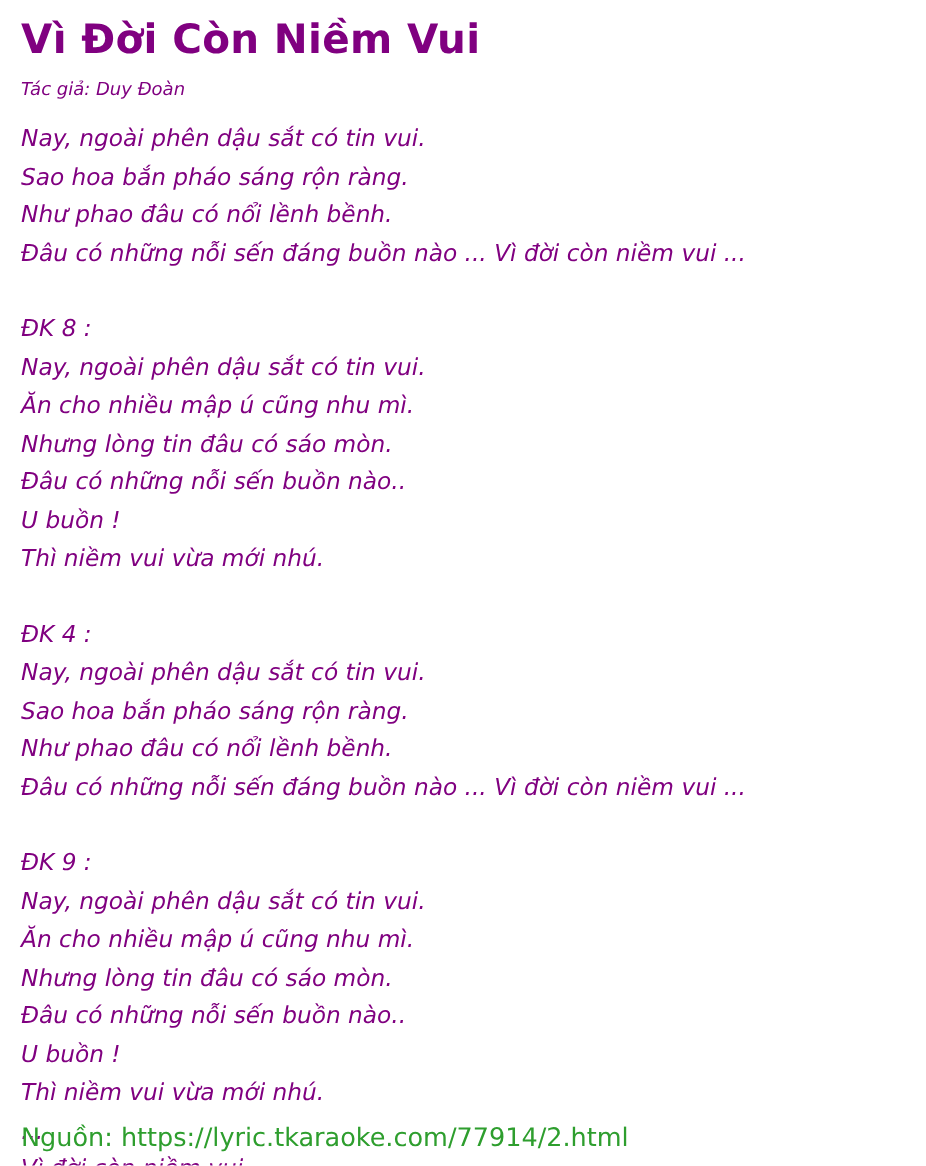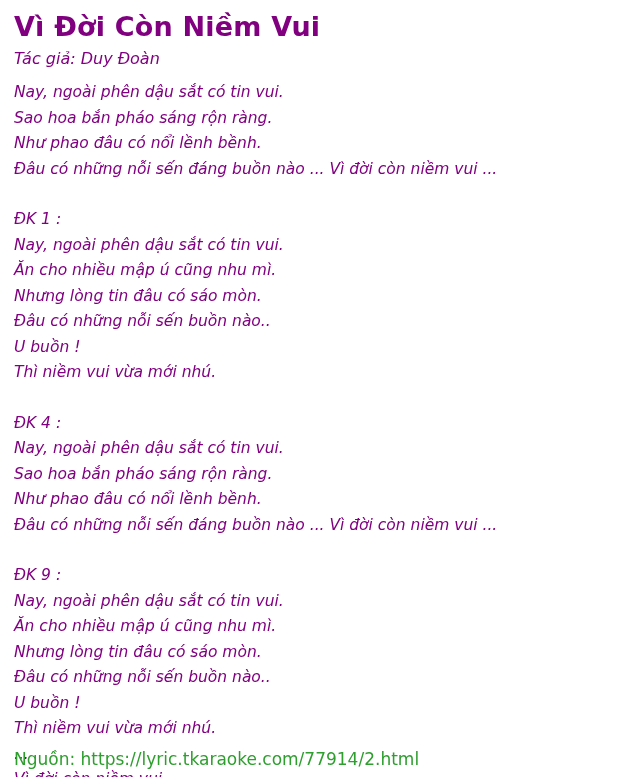--- a/index.html
+++ b/index.html
@@ -25,21 +25,21 @@
     font-family: "DejaVu Sans", sans-serif;
     font-weight: bold;
     font-size: 27px;
     line-height: 34px;
     margin: 0 0 2px 0;
     letter-spacing: 0.2px;
   }
   .author {
     color: #800080;
     font-style: italic;
-    font-size: 16px;
+    font-size: 12px;
     line-height: 22px;
     margin: 4px 0 10px 0;
   }
   .lyrics {
     color: #800080;
     font-size: 15.5px;
     line-height: 25.5px;
   }
   .lyric-line {
     white-space: pre-wrap;
@@ -73,21 +73,21 @@
   <h1 class="song-title">Vì Đời Còn Niềm Vui</h1>
 
   <div class="author">Tác giả: Duy Đoàn</div>
 
   <div class="lyrics">
     <div class="lyric-line">Nay, ngoài phên dậu sắt có tin vui.</div>
     <div class="lyric-line">Sao hoa bắn pháo sáng rộn ràng.</div>
     <div class="lyric-line">Như phao đâu có nổi lềnh bềnh.</div>
     <div class="lyric-line">Đâu có những nỗi sến đáng buồn nào ... Vì đời còn niềm vui ...</div>
     <div class="lyric-line blank"></div>
-    <div class="lyric-line">ĐK 1 :</div>
+    <div class="lyric-line">ĐK 8 :</div>
     <div class="lyric-line">Nay, ngoài phên dậu sắt có tin vui.</div>
     <div class="lyric-line">Ăn cho nhiều mập ú cũng nhu mì.</div>
     <div class="lyric-line">Nhưng lòng tin đâu có sáo mòn.</div>
     <div class="lyric-line">Đâu có những nỗi sến buồn nào..</div>
     <div class="lyric-line">U buồn !</div>
     <div class="lyric-line">Thì niềm vui vừa mới nhú.</div>
     <div class="lyric-line blank"></div>
     <div class="lyric-line">ĐK 4 :</div>
     <div class="lyric-line">Nay, ngoài phên dậu sắt có tin vui.</div>
     <div class="lyric-line">Sao hoa bắn pháo sáng rộn ràng.</div>

